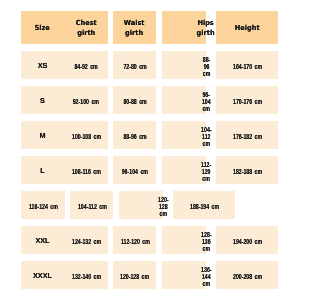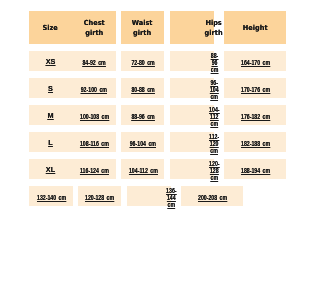--- a/index.html
+++ b/index.html
@@ -2,42 +2,42 @@
 <html><head>
 <meta charset="utf-8">
 <style>
   html,body{margin:0;padding:0;}
   body{
     width:300px;height:300px;
     background:#ffffff;
     font-family:"Liberation Sans",sans-serif;
     overflow:hidden;
   }
-  #size-chart{position:absolute;left:29px;top:11px;width:258px;}
+  #size-chart{position:absolute;left:21px;top:11px;width:258px;}
   .row{display:flex;}
   .cell{
     box-sizing:border-box;
     display:flex;align-items:center;justify-content:center;
     text-align:center;color:#1a1a1a;
   }
   
   .hdr .cell{
     background:#fcd49b;height:33px;
     font-family:"DejaVu Sans","Liberation Sans",sans-serif;
     font-weight:bold;font-size:7px;line-height:9.3px;
     white-space:pre-line;
   }
   .hdr-label{
     position:relative;top:1.2px;display:block;
     transform:scaleX(0.94);
     text-shadow:0 0 0.3px #1a1a1a;
   }
   
   .drow{margin-top:7px;}
-  .drow .cell{background:#fdecd5;height:20px;text-decoration:underline;}
+  .drow .cell{background:#fdecd5;height:28px;}
   .size-label{
     font-weight:bold;font-size:7.3px;
     text-shadow:0 0 0.3px #1a1a1a;
   }
   .measure-value{
     font-weight:bold;font-size:6.3px;
     position:relative;top:1px;left:0.5px;display:inline-block;
     transform:scaleX(0.83);transform-origin:center;word-spacing:1.2px;
     text-shadow:0 0 0.35px #1a1a1a;
   }
@@ -127,37 +127,54 @@
           <span class="measure-value">96-104 cm</span>
         </div>
         <div class="cell c4">
           <span class="measure-value">112-120 cm</span>
         </div>
         <div class="cell c5">
           <span class="measure-value">182-188 cm</span>
         </div>
       </div>
       <div class="row drow">
-        <div class="cell c1">
-          <span class="size-label">XL</span>
-        </div>
         <div class="cell c2">
           <span class="measure-value">116-124 cm</span>
         </div>
         <div class="cell c3">
           <span class="measure-value">104-112 cm</span>
         </div>
         <div class="cell c4">
           <span class="measure-value">120-128 cm</span>
         </div>
         <div class="cell c5">
           <span class="measure-value">188-194 cm</span>
         </div>
       </div>
       <div class="row drow">
+        <div class="cell c1">
+          <span class="size-label">XXL</span>
+        </div>
+        <div class="cell c2">
+          <span class="measure-value">124-132 cm</span>
+        </div>
+        <div class="cell c3">
+          <span class="measure-value">112-120 cm</span>
+        </div>
+        <div class="cell c4">
+          <span class="measure-value">128-136 cm</span>
+        </div>
+        <div class="cell c5">
+          <span class="measure-value">194-200 cm</span>
+        </div>
+      </div>
+      <div class="row drow">
+        <div class="cell c1">
+          <span class="size-label">XXXL</span>
+        </div>
         <div class="cell c2">
           <span class="measure-value">132-140 cm</span>
         </div>
         <div class="cell c3">
           <span class="measure-value">120-128 cm</span>
         </div>
         <div class="cell c4">
           <span class="measure-value">136-144 cm</span>
         </div>
         <div class="cell c5">

